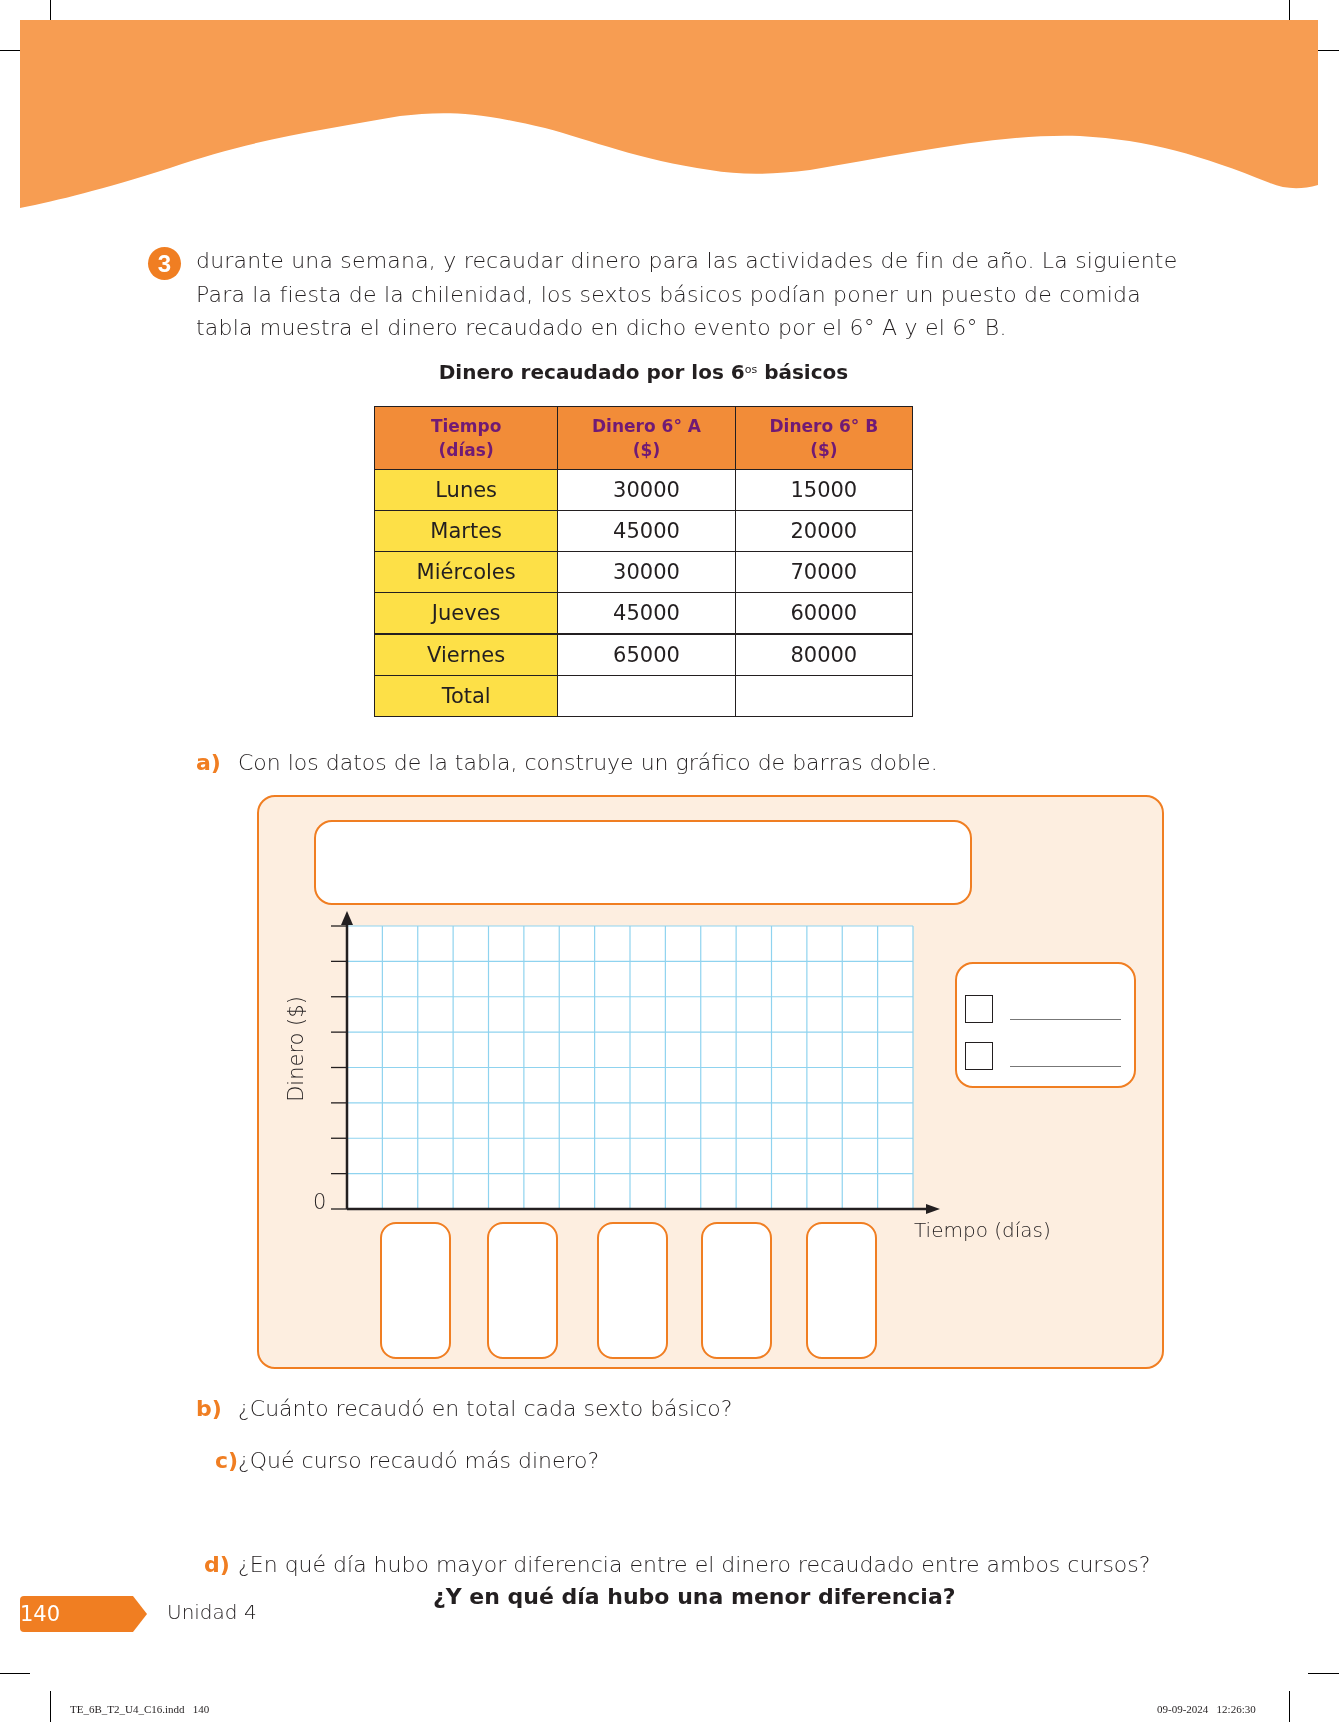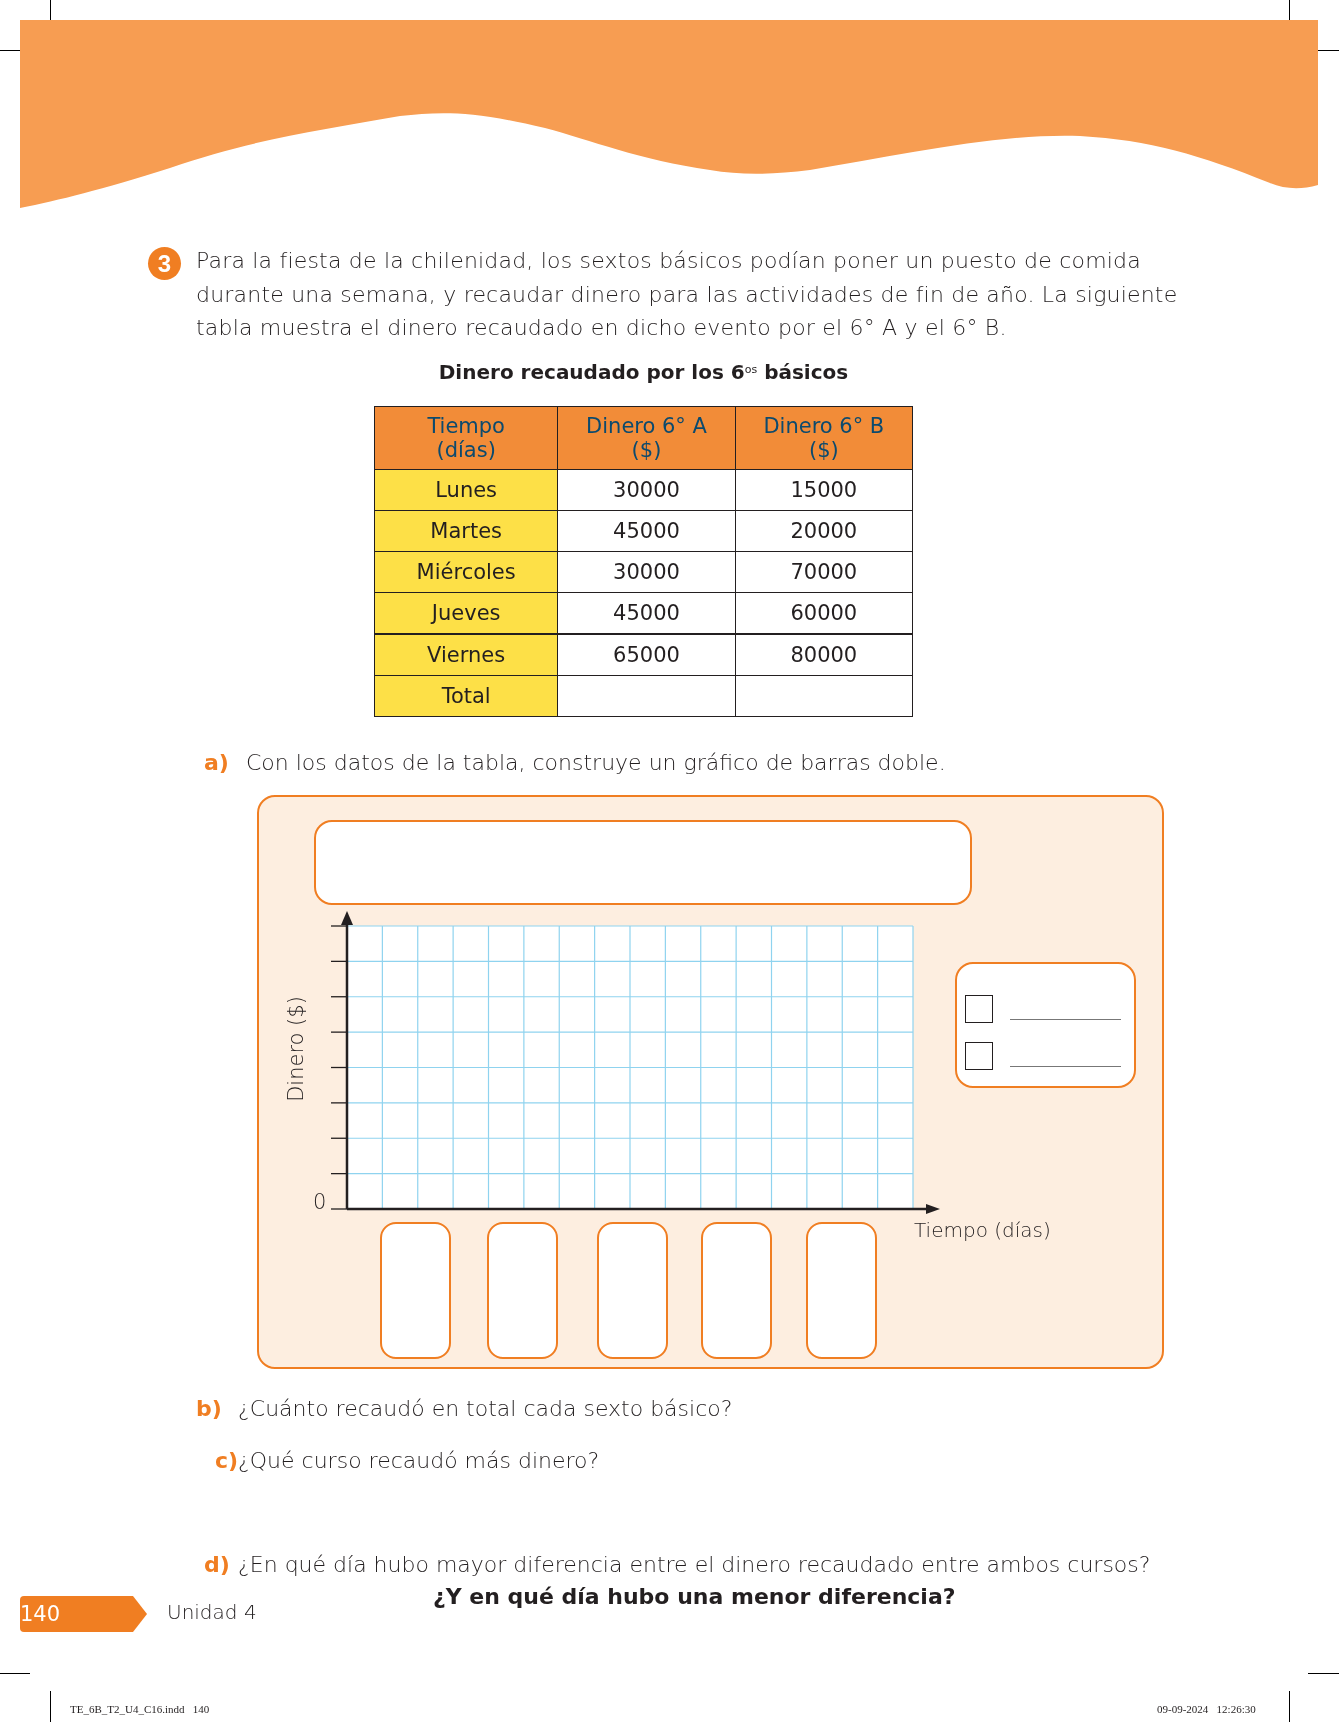--- a/index.html
+++ b/index.html
@@ -7,21 +7,21 @@
   .abs { position:absolute; }
   .crop { position:absolute; background:#000; }
   #header-wave { position:absolute; left:0; top:0; }
   .badge { position:absolute; left:148px; top:247px; width:33px; height:33px; border-radius:50%; background:#f07e22; color:#fff; font-weight:bold; font-size:24px; line-height:33px; text-align:center; font-family:"Liberation Sans", sans-serif; }
   .intro { position:absolute; left:196px; top:244px; width:1000px; font-size:22px; line-height:33.5px; color:#231f20; font-weight:300; letter-spacing:0.2px; }
   .intro p { margin:0; white-space:nowrap; }
   .table-title { position:absolute; left:374px; top:360px; width:539px; text-align:center; font-size:20px; font-weight:bold; }
   .table-title sup { font-size:11px; font-weight:normal; vertical-align:6px; }
   table.data { position:absolute; left:374px; top:406px; border-collapse:collapse; width:539px; font-size:21px; }
   table.data th, table.data td { border:1.5px solid #231f20; text-align:center; padding:0; }
-  table.data th { background:#f28c38; color:#0c4a6e; font-weight:normal; height:62px; line-height:24px; font-size:21px; }
+  table.data th { background:#f28c38; color:#701a75; font-weight:bold; height:62px; line-height:24px; font-size:17px; }
   table.data td { height:40px; }
   table.data td.day { background:#fde047; width:182px; }
   table.data td.v { width:176px; }
   table.data tr.thick td { border-top:2.5px solid #231f20; }
   .q { position:absolute; left:196px; font-size:22px; font-weight:300; white-space:nowrap; }
   .q .lbl { color:#f07e22; font-weight:bold; display:inline-block; width:42px; }
   .q .cont { display:block; padding-left:42px;font-weight:bold; }
   .panel { position:absolute; left:257px; top:795px; width:907px; height:574px; background:#fdeee0; border:2.5px solid #f07e22; border-radius:18px; box-sizing:border-box; }
   .title-box { position:absolute; left:314px; top:820px; width:658px; height:85px; background:#fff; border:2.5px solid #f07e22; border-radius:18px; box-sizing:border-box; }
   .legend-box { position:absolute; left:955px; top:962px; width:181px; height:126px; background:#fff; border:2.5px solid #f07e22; border-radius:18px; box-sizing:border-box; }
@@ -47,22 +47,22 @@
 <div class="crop" style="left:50px;top:1691px;width:1px;height:31px;"></div>
 <div class="crop" style="left:1308px;top:1673px;width:31px;height:1px;"></div>
 <div class="crop" style="left:1289px;top:1691px;width:1px;height:31px;"></div>
 
 <svg id="header-wave" width="1339" height="230" viewBox="0 0 1339 230">
   <path d="M20,20 L1318,20 L1318,185 C1300,190 1285,189 1270,183 C1200,155 1150,140 1080,136 C1000,133 900,155 810,170 C770,175 740,175 710,170 C640,160 590,140 545,128 C470,110 440,112 400,116 C320,130 250,140 170,168 C100,190 60,200 20,208 Z" fill="#f79d52"></path>
 </svg>
 
 <div class="badge">3</div>
 <div class="intro">
+  <p>durante una semana, y recaudar dinero para las actividades de fin de año. La siguiente</p>
   <p>Para la fiesta de la chilenidad, los sextos básicos podían poner un puesto de comida</p>
-  <p>durante una semana, y recaudar dinero para las actividades de fin de año. La siguiente</p>
   <p>tabla muestra el dinero recaudado en dicho evento por el 6° A y el 6° B.</p>
 </div>
 
 <div class="table-title"><span>Dinero recaudado por los 6</span><sup>os</sup><span> básicos</span></div>
 
 <table class="data">
   <tbody>
       <tr>
     <th><span>Tiempo</span><br><span>(días)</span></th>
     <th><span>Dinero 6° A</span><br><span>($)</span></th>
@@ -94,21 +94,21 @@
         <td class="v">80000</td>
       </tr>
   <tr>
         <td class="day">Total</td>
         <td class="v"></td>
         <td class="v"></td>
       </tr>
 </tbody>
   </table>
 
-<div class="q" style="top:750px;margin-left:8px;"><span class="lbl">a)</span><span>Con los datos de la tabla, construye un gráfico de barras doble.</span></div>
+<div class="q" style="top:750px;"><span class="lbl">a)</span><span>Con los datos de la tabla, construye un gráfico de barras doble.</span></div>
 
 <div class="panel"></div>
 <div class="title-box"></div>
 <div class="legend-box">
   <div class="legend-sq" style="left:8px;top:31px;"></div>
   <div class="legend-line" style="left:53px;top:55px;"></div>
   <div class="legend-sq" style="left:8px;top:78px;"></div>
   <div class="legend-line" style="left:53px;top:102px;"></div>
 </div>
 

